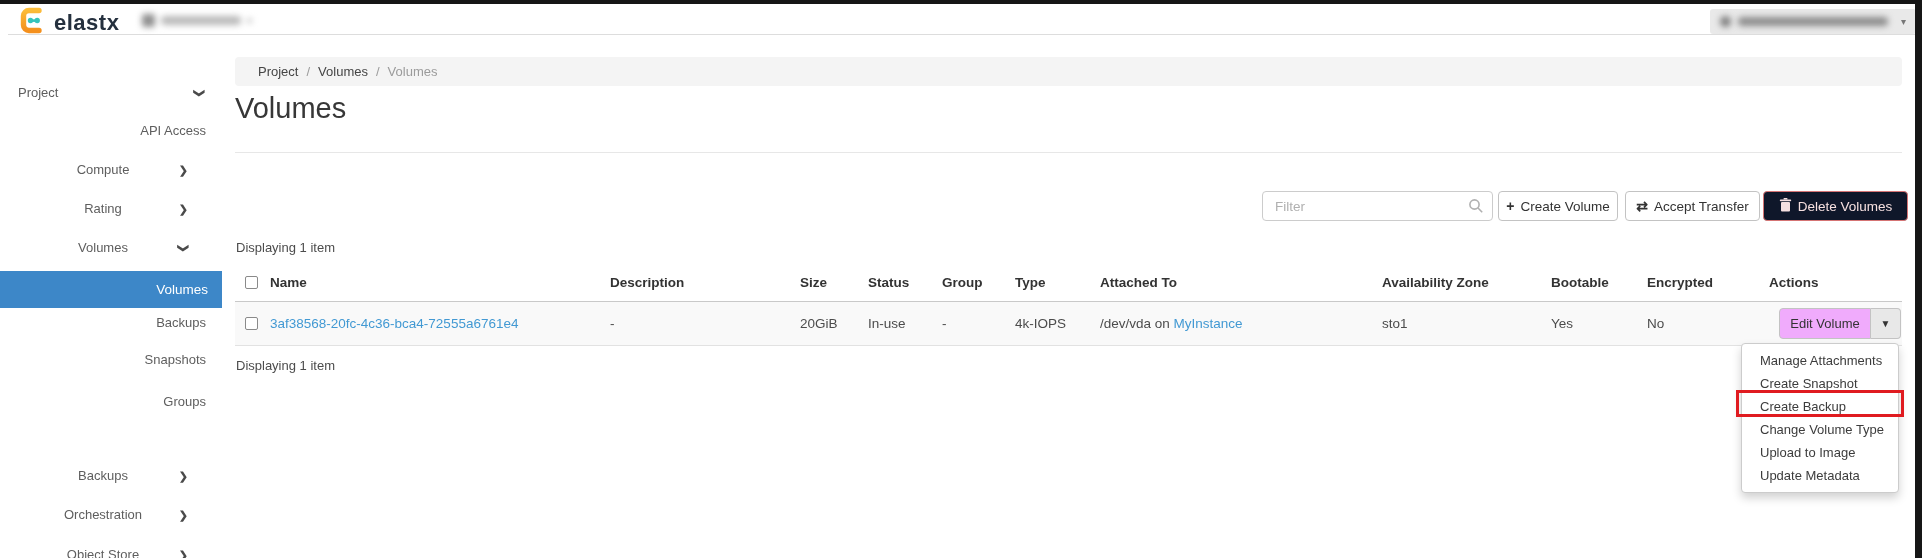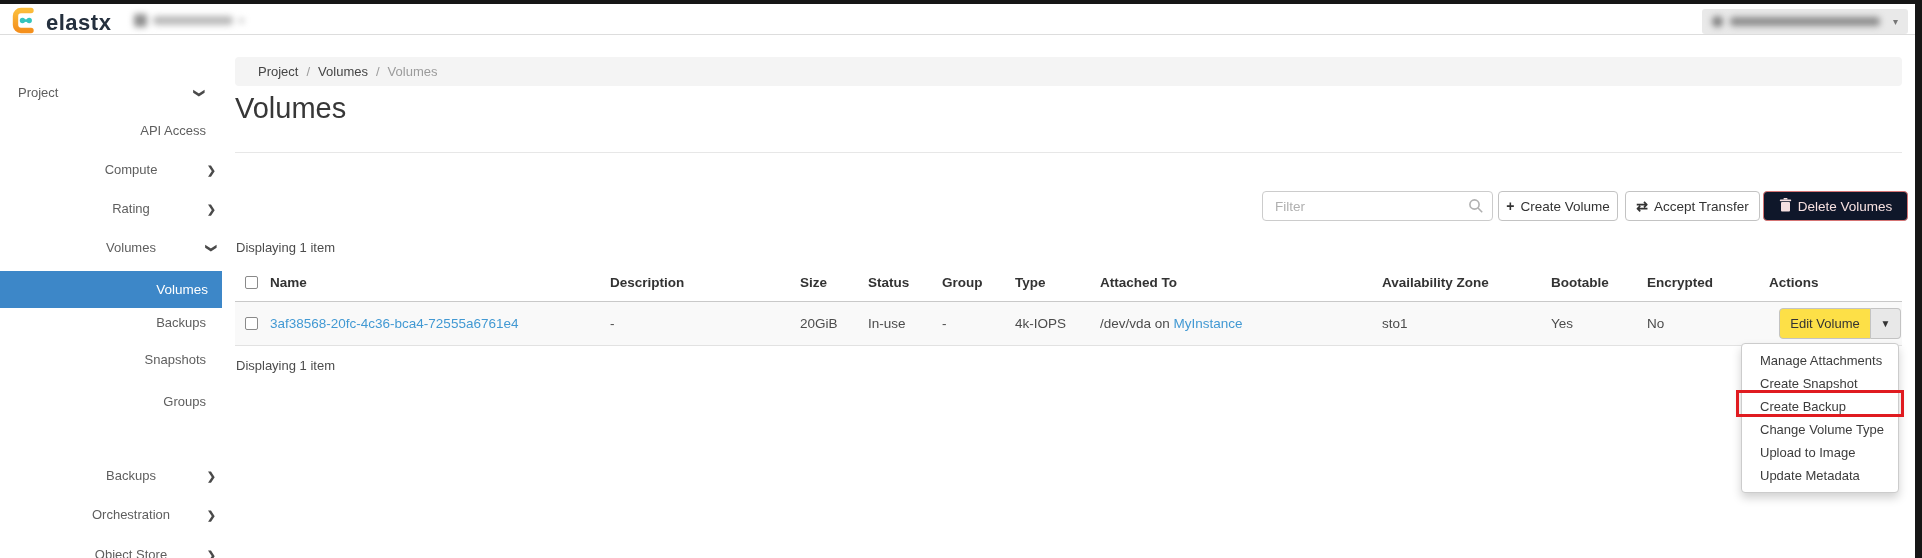--- a/index.html
+++ b/index.html
@@ -5,41 +5,41 @@
   * { box-sizing: border-box; margin: 0; padding: 0; }
   html,body { width:1922px; height:558px; background:#fff; overflow:hidden;
     font-family:"Liberation Sans", sans-serif; }
   .screen { position:relative; width:1922px; height:558px; background:#fff; }
 
   
   .edge-top { position:absolute; left:0; top:0; width:1922px; height:4px; background:#161616; z-index:40; }
   .edge-right { position:absolute; left:1915px; top:0; width:7px; height:558px; background:#161616; z-index:40; }
 
   
-  .topbar { position:absolute; left:0; top:4px; width:1915px; height:31px; background:#fff;
+  .topbar { position:absolute; left:8px; top:4px; width:1915px; height:31px; background:#fff;
     border-bottom:1px solid #ddd; z-index:5; }
   .brand { position:absolute; left:12px; top:3px; display:flex; align-items:center; gap:7px; }
   .brand-text { font-size:22px; font-weight:700; color:#25303e; letter-spacing:.5px; }
   .redacted { filter:blur(3px); }
   .proj-chip { position:absolute; left:134px; top:6px; width:125px; height:20px; display:flex; align-items:center; gap:6px; }
   .proj-dot { width:13px; height:13px; background:#8f8f8f; border-radius:2px; }
   .proj-bar { width:80px; height:9px; background:#b9b9b9; border-radius:4px; }
   .proj-caret { font-size:10px; color:#9a9a9a; }
   .user-chip { position:absolute; left:1702px; top:5px; width:206px; height:25px; background:#e9e9e9;
     border-radius:3px; display:flex; align-items:center; padding:0 10px; gap:7px; }
   .user-dot { width:11px; height:11px; background:#7d7d7d; border-radius:50%; }
   .user-bar { width:150px; height:9px; background:#8c8c8c; border-radius:4px; }
   .user-caret { margin-left:auto; font-size:10px; color:#777; }
 
   
   .sidebar { position:absolute; left:0; top:35px; width:222px; height:523px; background:#fff; }
   .nav-row { position:absolute; left:0; width:222px; height:24px; line-height:24px;
     font-size:13px; color:#5e5e5e; cursor:pointer; }
   .nav-root { padding-left:18px; }
-  .nav-center { text-align:center; width:206px;margin-left:28px; }
+  .nav-center { text-align:center; width:206px; }
   .nav-sub { text-align:right; padding-right:16px; }
   .nav-chev { position:absolute; right:18px; top:0; font-size:11px; font-weight:700; color:#4a4a4a; }
   .chev-r { display:inline-block; }
   .chev-d { display:inline-block; transform:rotate(90deg); }
   .nav-active { top:236px; height:37px; line-height:37px; background:#3d87c8; color:#fff;
     text-align:right; padding-right:14px; font-size:13.5px; }
 
   
   .breadcrumb { position:absolute; left:235px; top:57px; width:1667px; height:29px; background:#f4f4f4;
     border-radius:4px; display:flex; align-items:center; padding-left:23px; font-size:13px; gap:8px; }
@@ -66,21 +66,21 @@
   .count-top { position:absolute; left:236px; top:240px; font-size:13px; color:#4c4c4c; }
   .count-bottom { position:absolute; left:236px; top:358px; font-size:13px; color:#4c4c4c; }
   table.vol { position:absolute; left:235px; top:264px; width:1667px; border-collapse:collapse; table-layout:fixed; }
   .vol th { height:37px; text-align:left; vertical-align:middle; font-size:13.5px; font-weight:700;
     color:#333; border-bottom:1px solid #c9c9c9; padding:0; }
   .vol td { height:44px; vertical-align:middle; font-size:13.5px; color:#4c4c4c;
     background:#f9f9f9; border-bottom:1px solid #e2e2e2; padding:0; }
   .cb { width:13px; height:13px; border:1px solid #8a8a8a; border-radius:2px; background:#fff; margin-left:10px; }
   a.cell-link { color:#4299d3; text-decoration:none; }
   .split { display:flex; width:122px; height:31px; margin-left:10px; }
-  .split-main { flex:1; background:#fde047; border:1px solid #c3c3c3; border-radius:4px 0 0 4px;
+  .split-main { flex:1; background:#f0abfc; border:1px solid #c3c3c3; border-radius:4px 0 0 4px;
     display:flex; align-items:center; justify-content:center; font-size:13px; color:#333; cursor:pointer; }
   .split-caret { width:30px; background:#e8e8e8; border:1px solid #c3c3c3; border-left:none;
     border-radius:0 4px 4px 0; display:flex; align-items:center; justify-content:center;
     font-size:10px; color:#333; cursor:pointer; }
 
   
   .menu { position:absolute; left:1741px; top:343px; width:158px; background:#fff; border:1px solid #ccc;
     border-radius:4px; box-shadow:0 5px 10px rgba(0,0,0,.18); padding:5px 0; z-index:20; }
   .menu-item { height:23px; line-height:23px; padding-left:18px; font-size:13px; color:#3c3c3c; cursor:pointer; white-space:nowrap; }
   .annotation { position:absolute; left:1736px; top:390px; width:168px; height:27px;

